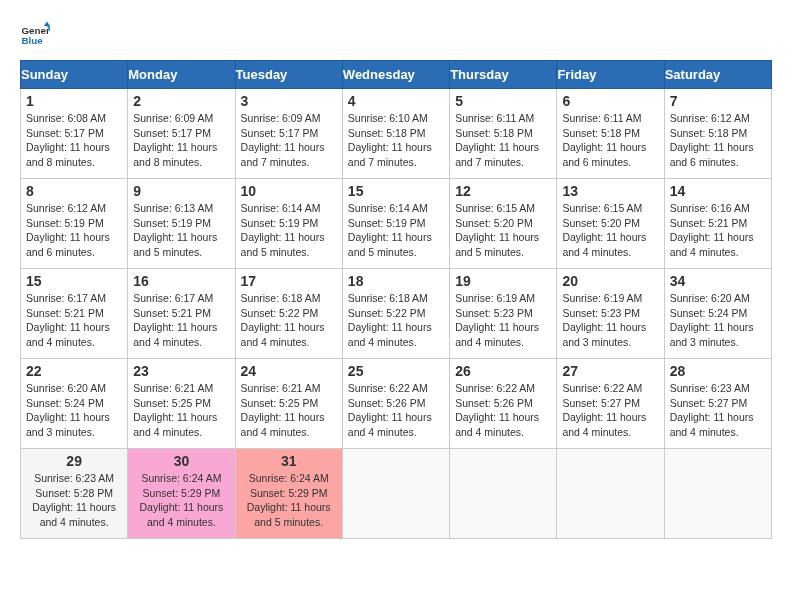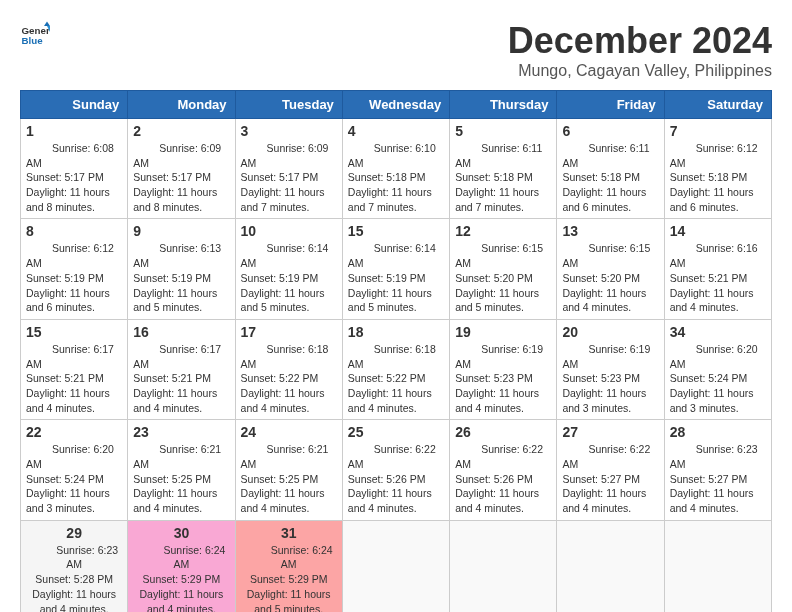--- a/index.html
+++ b/index.html
@@ -38,23 +38,23 @@
       color: #555;
     }
     table {
       width: 100%;
       border-collapse: collapse;
       table-layout: fixed;
     }
     th {
       background-color: #2a6db5;
       color: white;
-      padding: 6px 8px;
+      padding: 6px 0;
       font-size: 13px;
-      text-align: right;
+      text-align: left;
       border: 1px solid #1e5a9e;
     }
     td {
       vertical-align: top;
       border: 1px solid #ccc;
       padding: 4px 5px;
       height: 90px;
       background: #fff;
       font-size: 11px;
       color: #333;
@@ -66,41 +66,36 @@
     .day-number {
       font-size: 14px;
       font-weight: bold;
       display: block;
       margin-bottom: 2px;
     }
     .day-info {
       font-size: 10.5px;
       line-height: 1.4;
       color: #333;
-      margin-left: 26px;
     }
     td.empty {
       background: #f9f9f9;
     }
   </style>
 </head>
 <body>
 
 <div class="header-area">
   <div class="logo">
     <svg class="logo-icon" viewBox="0 0 40 40">
       <text x="2" y="18" font-size="13" font-weight="bold" fill="#333">General</text>
       <text x="2" y="32" font-size="13" font-weight="bold" fill="#1a6fb5">Blue</text>
       <polygon points="32,8 40,8 36,2" fill="#1a6fb5"></polygon>
       <polygon points="36,8 40,16 40,8" fill="#2a8fd4"></polygon>
     </svg>
-  </div>
-  <div class="title-area">
-    <div class="month-title">December 2024</div>
-    <div class="subtitle">Mungo, Cagayan Valley, Philippines</div>
   </div>
 </div>
 
 <table>
   <thead>
     <tr>
       <th>Sunday</th>
       <th>Monday</th>
       <th>Tuesday</th>
       <th>Wednesday</th>

